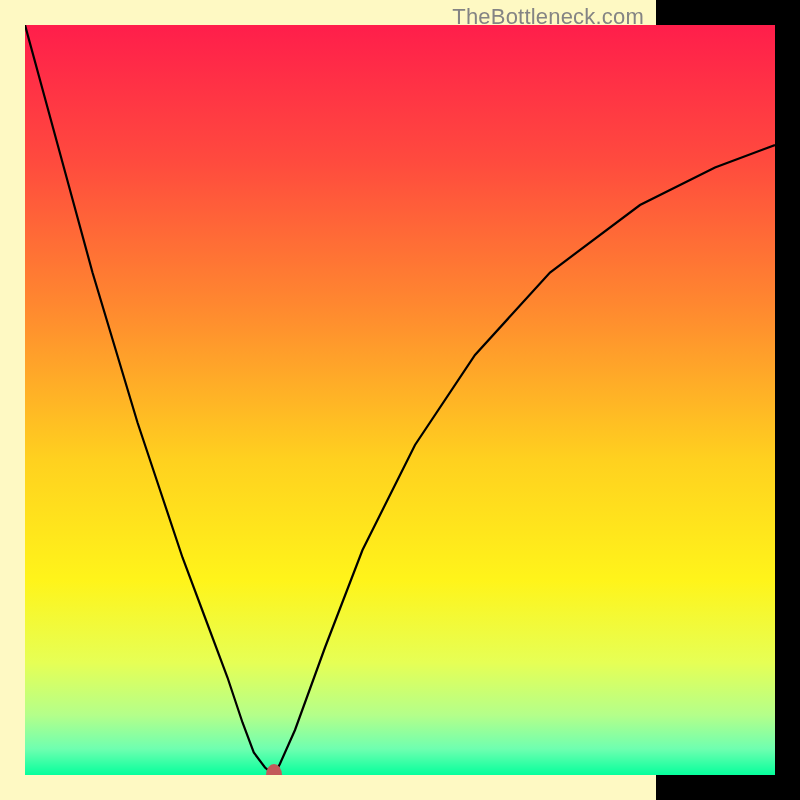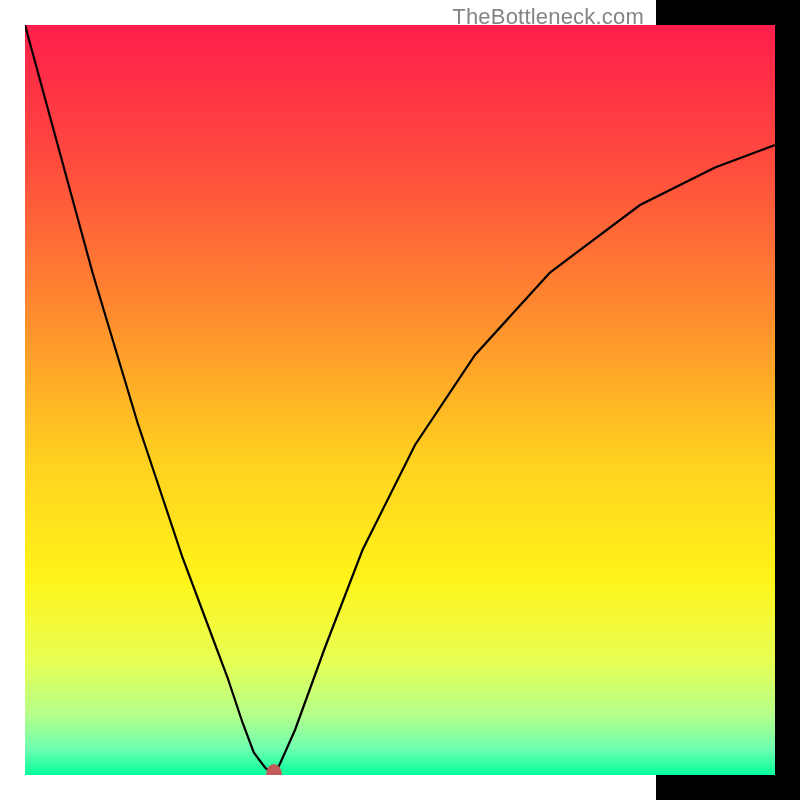--- a/index.html
+++ b/index.html
@@ -7,21 +7,21 @@
     padding: 0;
     width: 800px;
     height: 800px;
     background: #000;
     font-family: Arial, Helvetica, sans-serif;
   }
   .frame {
     position: relative;
     width: 656px;
     height: 800px;
-    background: #ffffff;
+    background: #fef9c3;
   }
   .watermark {
     position: absolute;
     top: 4px;
     right: 12px;
     color: #848484;
     font-size: 22px;
     font-weight: 500;
     letter-spacing: 0.2px;
     z-index: 10;

